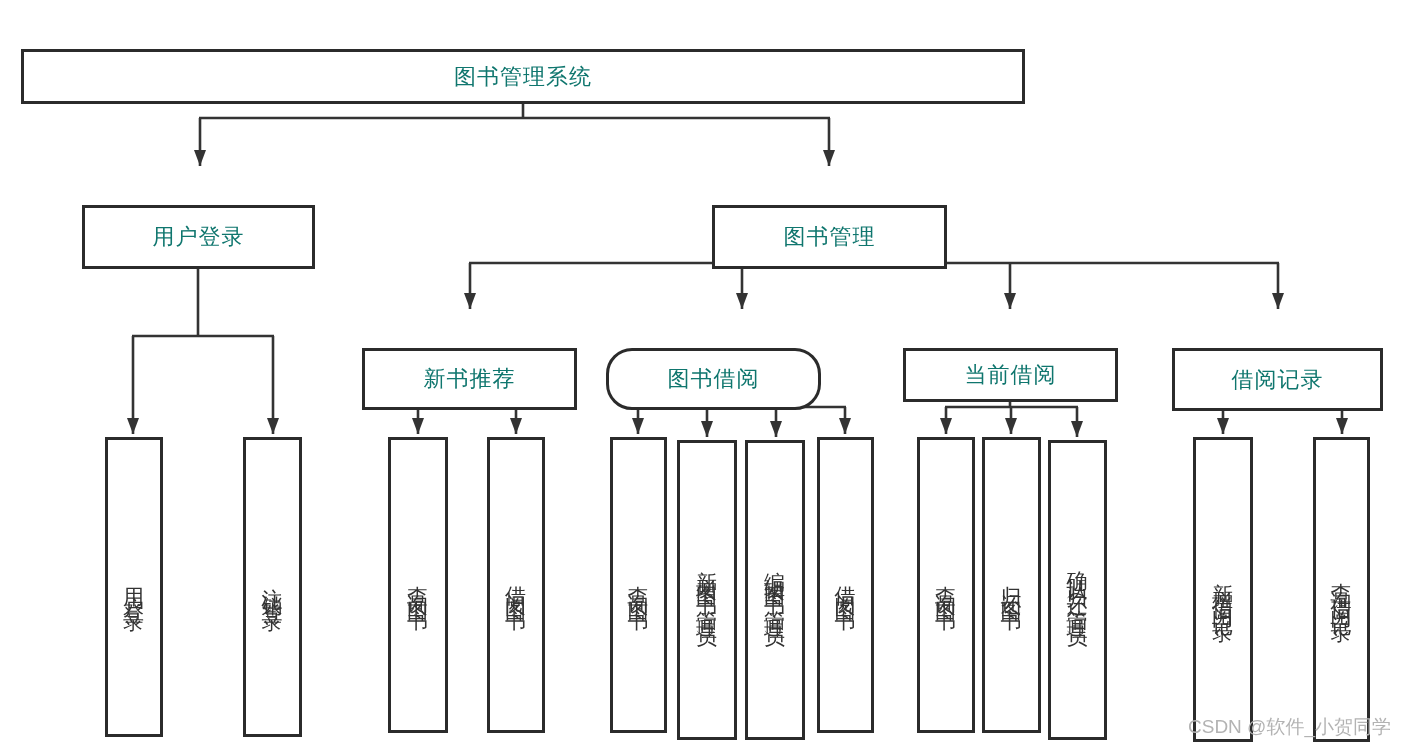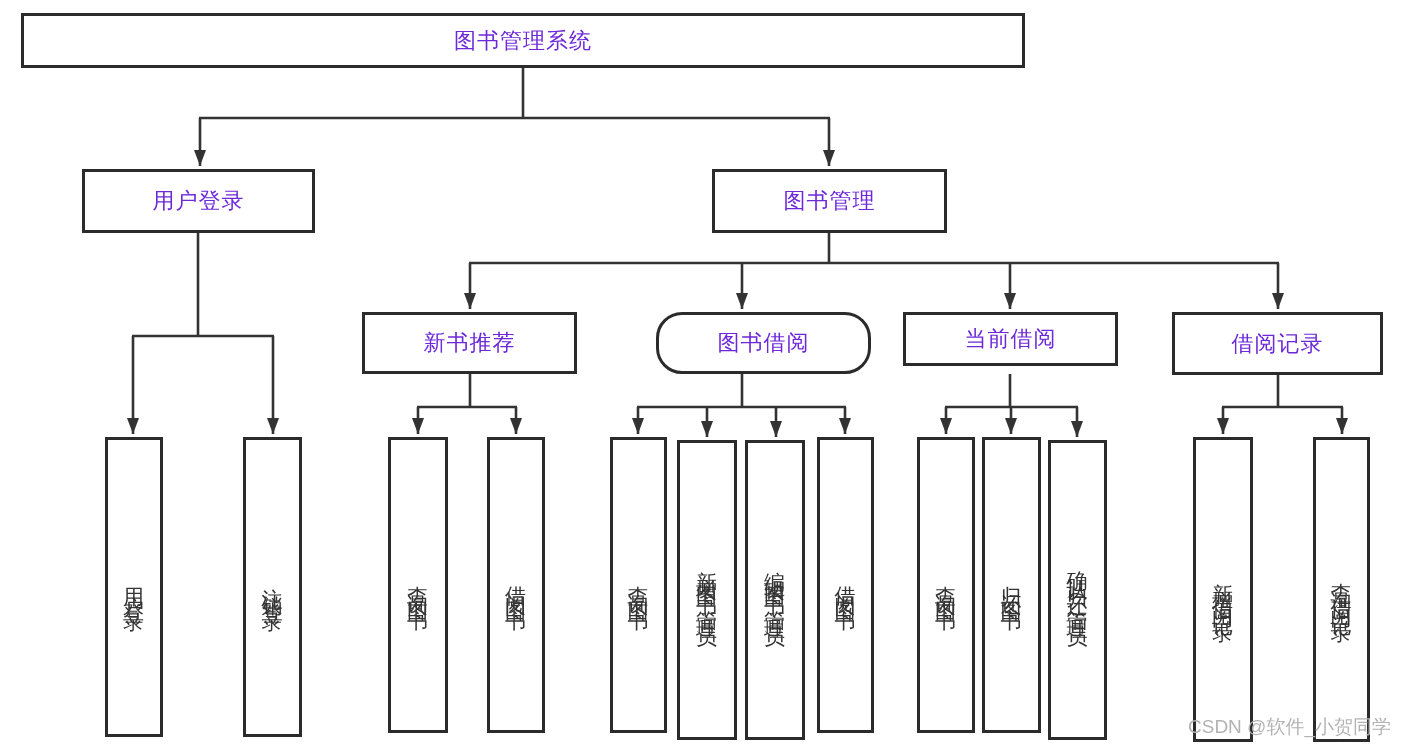--- a/index.html
+++ b/index.html
@@ -27,24 +27,25 @@
     stroke-width: 2.6;
   }
   .box {
     position: absolute;
     box-sizing: border-box;
     border: 3px solid #2b2b2b;
     background: #ffffff;
     display: flex;
     align-items: center;
     justify-content: center;
-    color: #6d28d9;
+    color: #0f766e;
     font-size: 22px;
     letter-spacing: 1px;
     white-space: nowrap;
+    margin-top: 36px;
   }
   .vbox {
     position: absolute;
     box-sizing: border-box;
     border: 3px solid #2b2b2b;
     background: #ffffff;
     display: flex;
     align-items: center;
     justify-content: center;
     color: #333333;
@@ -141,21 +142,21 @@
   <div class="box" style="left:82px; top:169px; width:233px; height:64px;">
     <span>用户登录</span>
   </div>
   <div class="box" style="left:362px; top:312px; width:215px; height:62px;">
     <span>新书推荐</span>
   </div>
 
   <div class="box" style="left:712px; top:169px; width:235px; height:64px;">
     <span>图书管理</span>
   </div>
-  <div class="box" style="left:656px; top:312px; width:215px; height:62px;border-radius:26px;">
+  <div class="box" style="left:606px; top:312px; width:215px; height:62px;border-radius:26px;">
     <span>图书借阅</span>
   </div>
   <div class="box" style="left:903px; top:312px; width:215px; height:54px;">
     <span>当前借阅</span>
   </div>
   <div class="box" style="left:1172px; top:312px; width:211px; height:63px;">
     <span>借阅记录</span>
   </div>
 
   <div class="vbox" style="left:105px; top:437px; width:58px; height:300px;">

